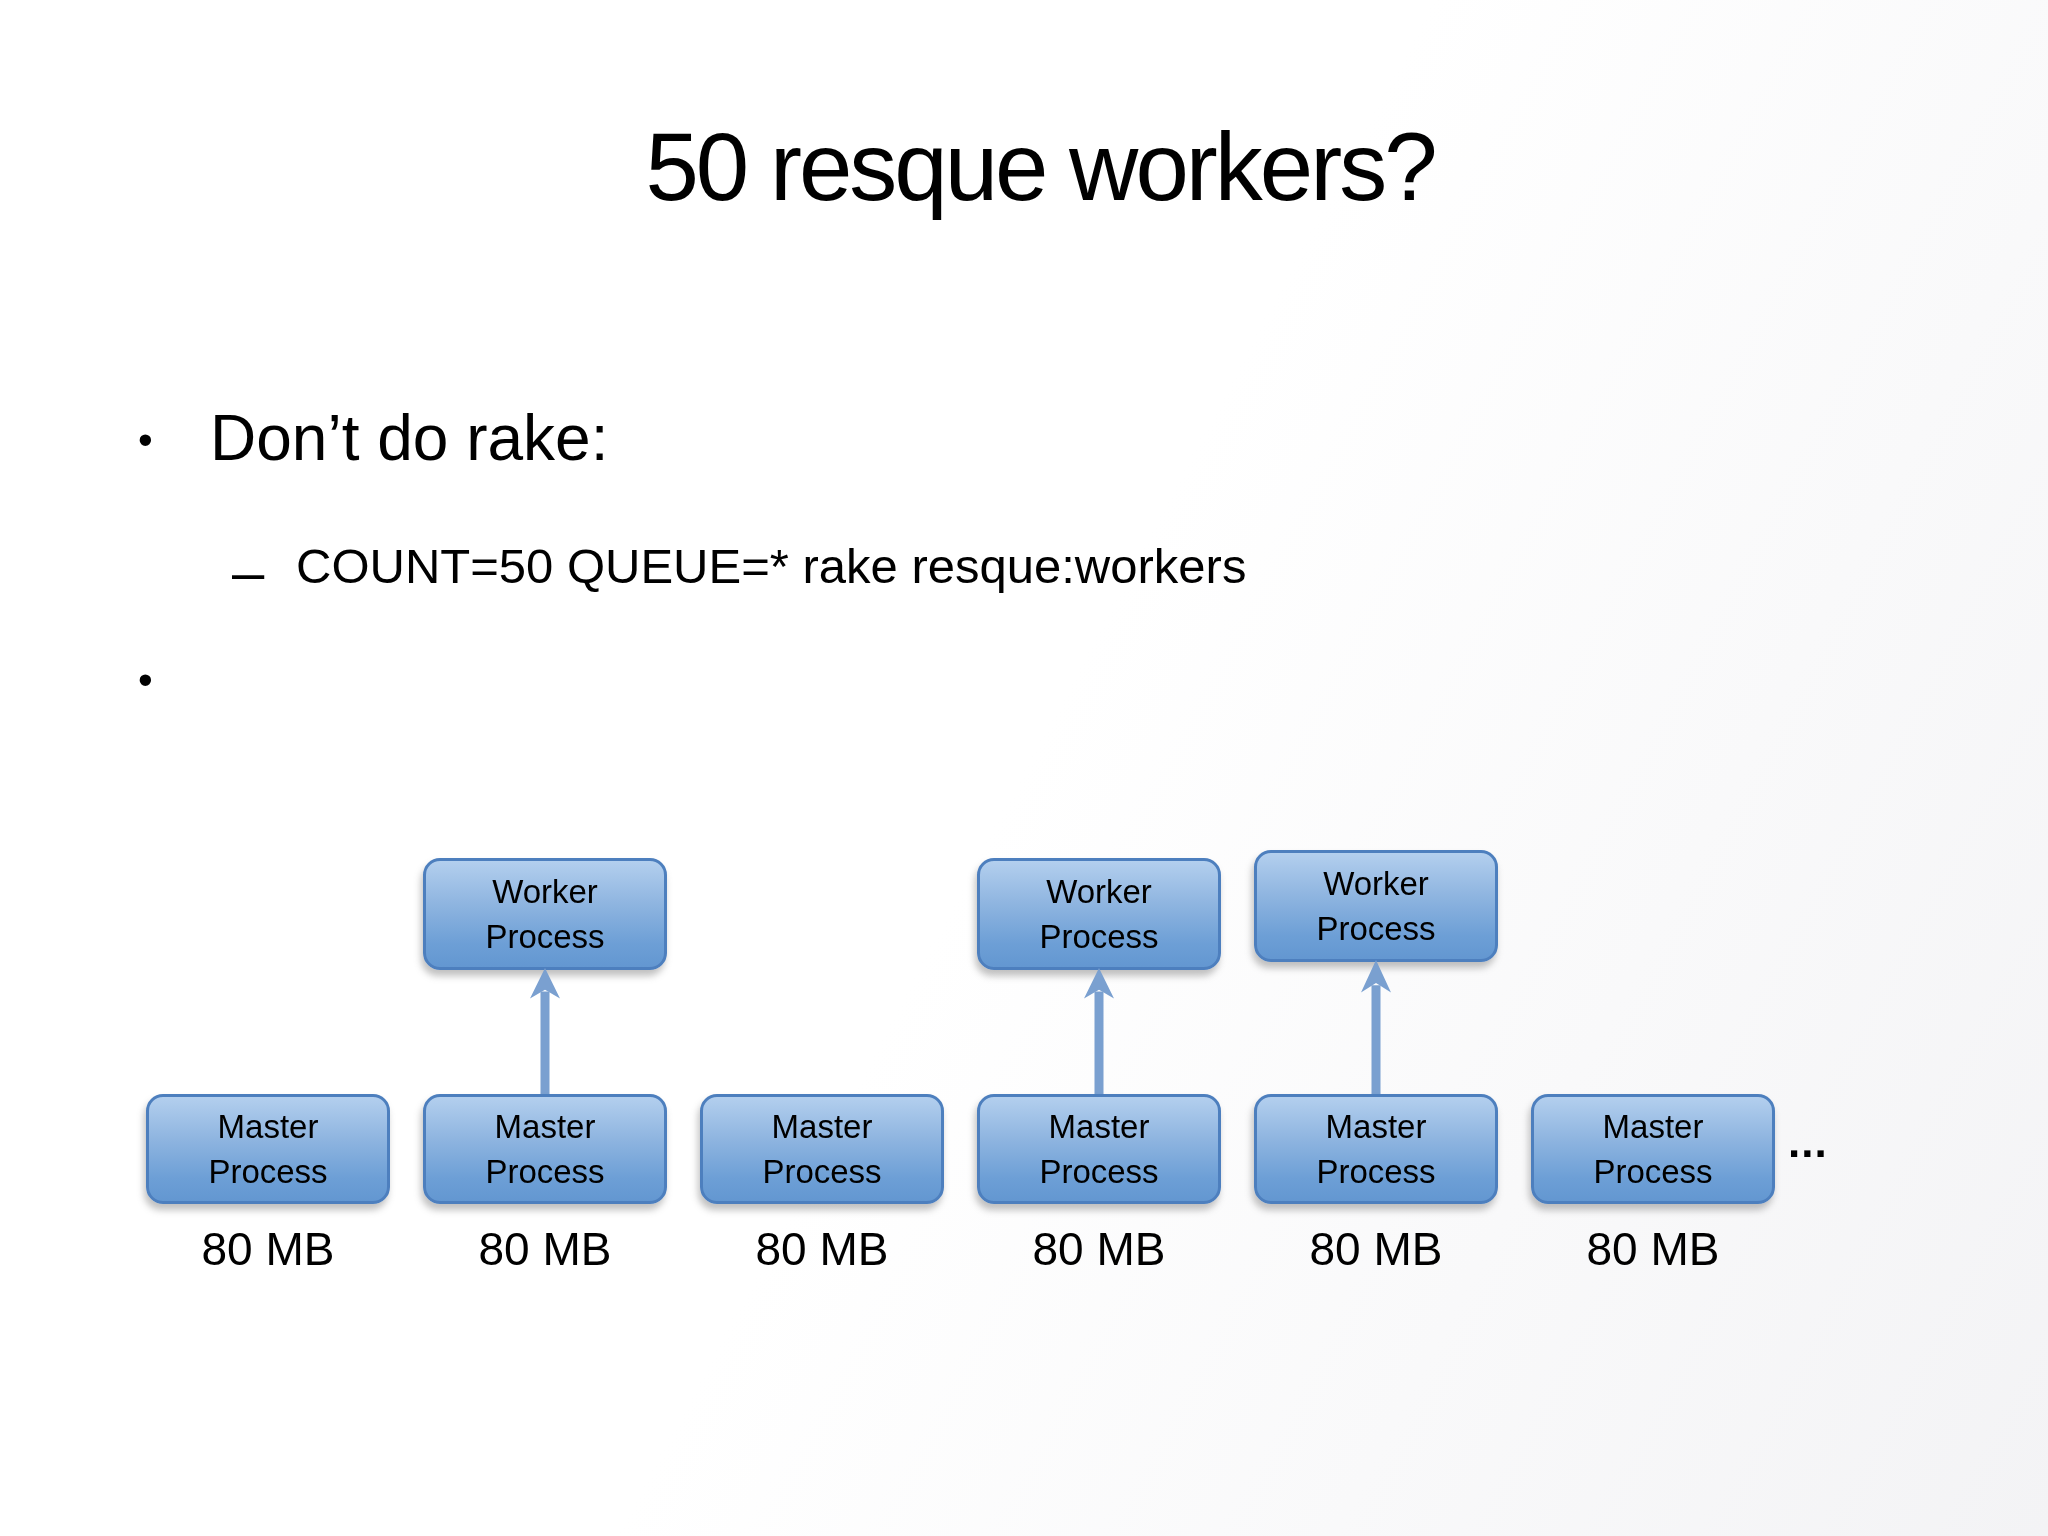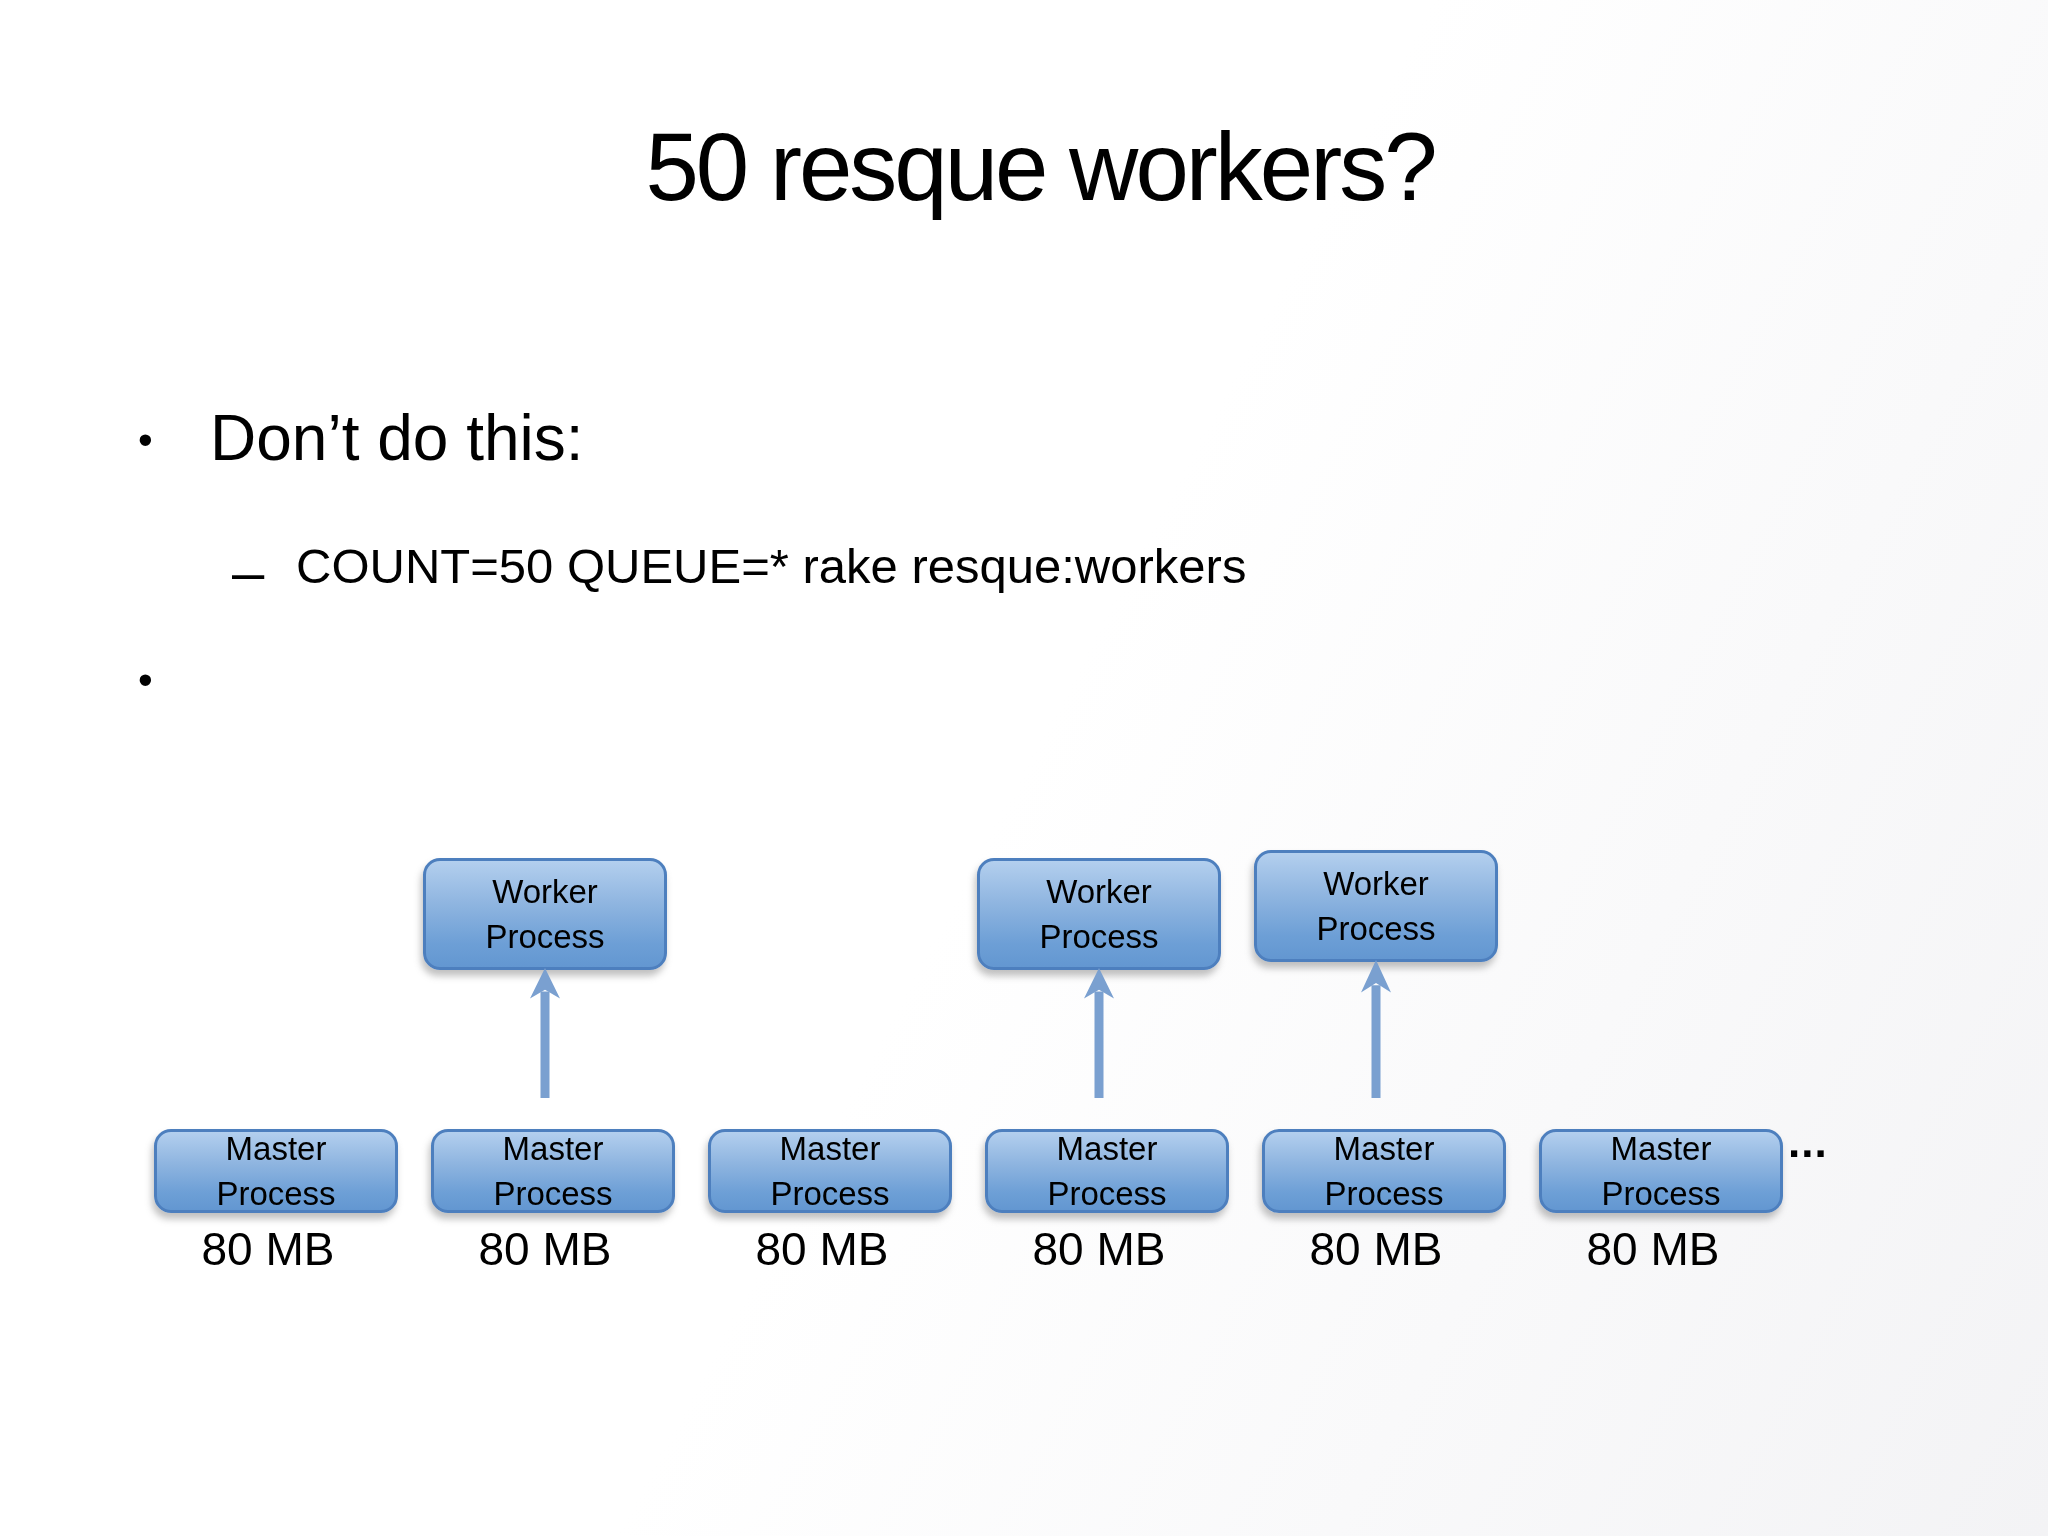--- a/index.html
+++ b/index.html
@@ -31,42 +31,42 @@
     position:absolute;width:244px;
     box-sizing:border-box;
     border:3px solid #4d7fbe;
     border-radius:17px;
     background:linear-gradient(180deg,#b3cfee 0%,#8fb5e0 40%,#6d9fd6 78%,#6397d1 100%);
     box-shadow:-2px 6px 7px rgba(100,100,100,0.40);
     display:flex;flex-direction:column;align-items:center;justify-content:center;
   }
   .box .line{display:block;font-size:33px;line-height:45px;color:#000;}
   .worker{height:112px;}
-  .master{height:84px;top:1129px;margin-left:8px;}
+  .master{height:110px;top:1094px;}
   .mem{
     position:absolute;top:1222px;width:244px;
     text-align:center;font-size:46px;line-height:1.2;color:#000;
   }
   .arrow{position:absolute;width:40px;}
   .ellipsis{
     position:absolute;left:1788px;top:1112px;
     font-size:44px;font-weight:700;letter-spacing:1px;line-height:60px;
   }
 </style>
 </head>
 <body>
 
 <div class="slide">
 
   <h1 class="title">50 resque workers?</h1>
 
   <div class="bullets">
     <div class="row l1" style="top:402px">
       <span class="marker">•</span>
-      <span class="btext">Don’t do this:</span>
+      <span class="btext">Don’t do rake:</span>
     </div>
     <div class="row l2" style="top:538px">
       <span class="marker">–</span>
       <span class="btext">COUNT=50 QUEUE=* rake resque:workers</span>
     </div>
     <div class="row l1" style="top:642px">
       <span class="marker">•</span>
     </div>
   </div>
 

